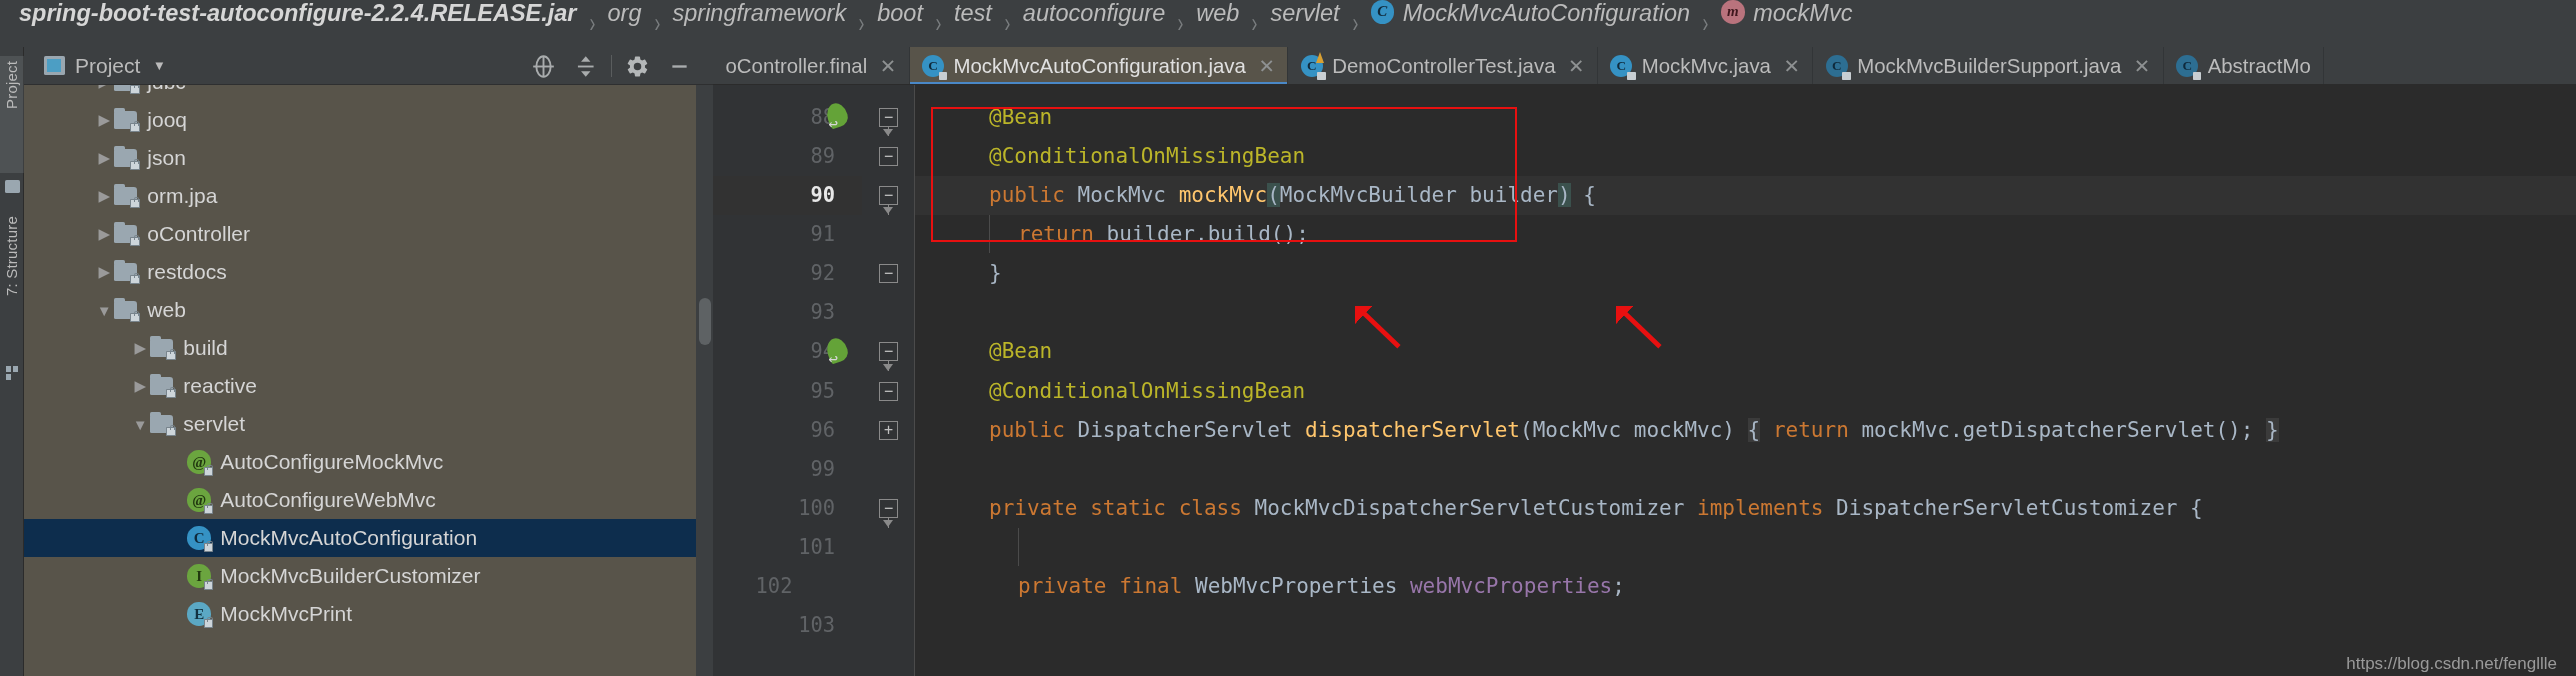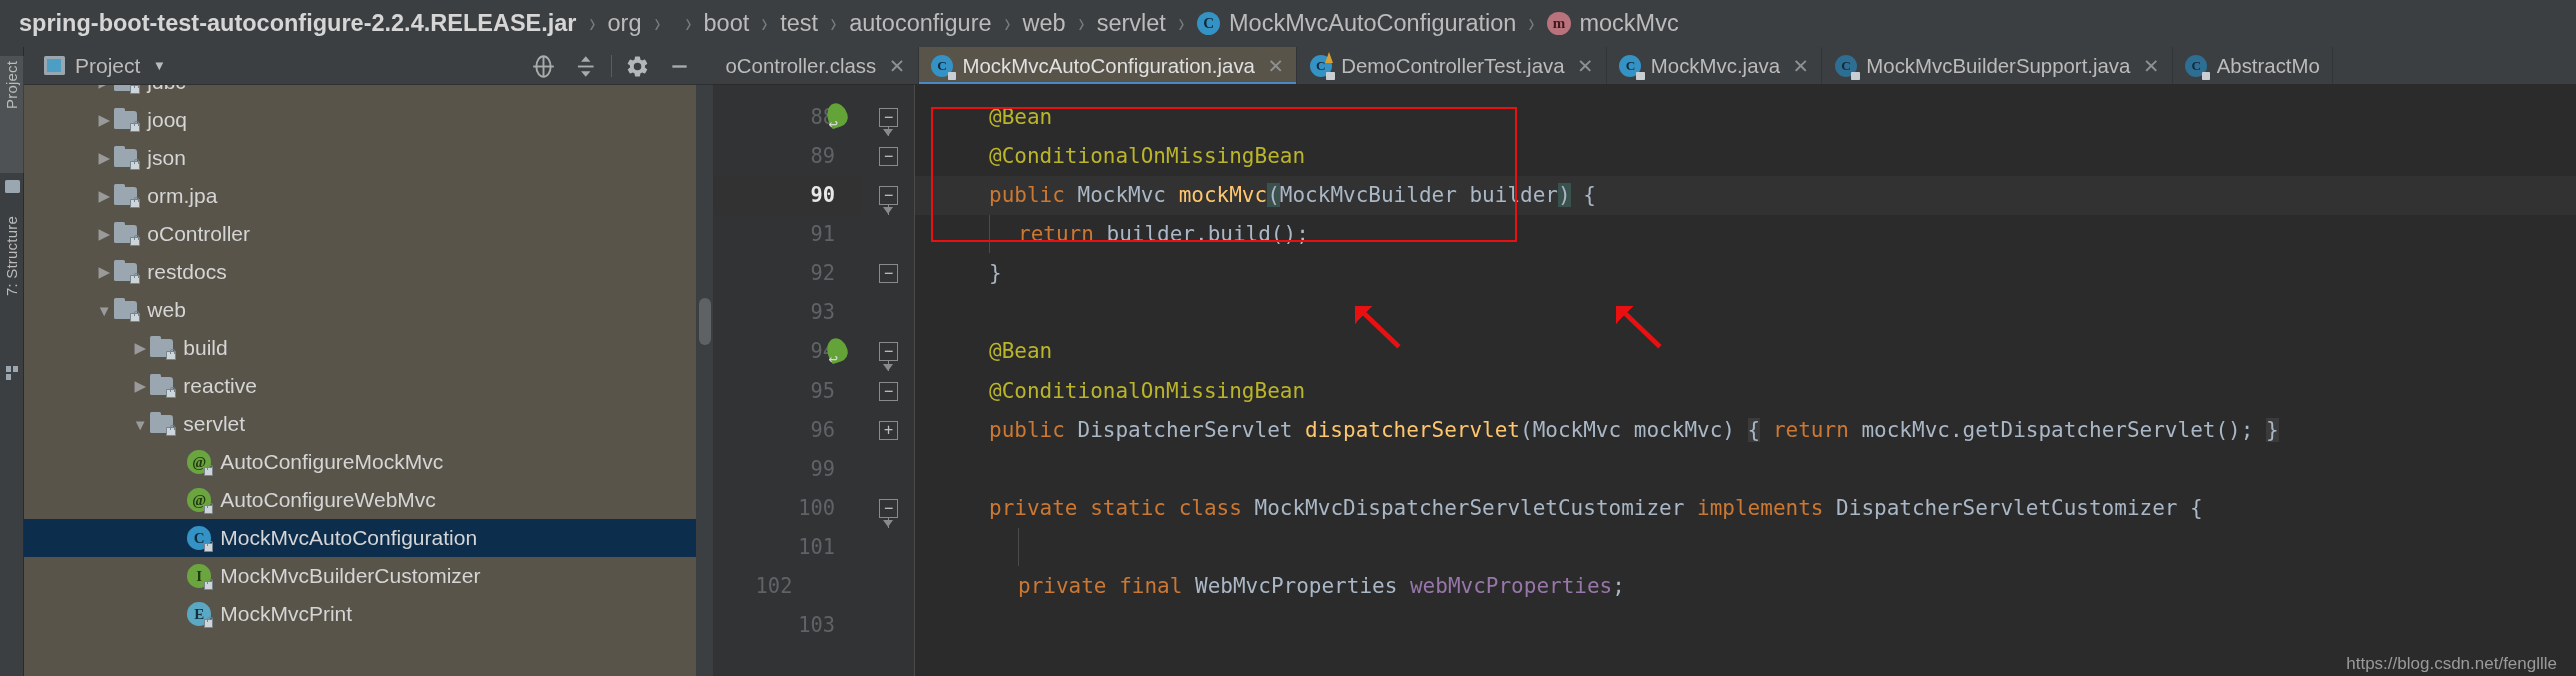--- a/index.html
+++ b/index.html
@@ -10,22 +10,22 @@
     overflow:hidden;
   }
   #app { position:relative; width:2576px; height:676px; background:#000; }
 
   
   .breadcrumb-bar{
     position:absolute; left:0; top:0; width:2576px; height:47px;
     background:#3c3f41; display:flex; align-items:center;
     padding-left:19px; overflow:hidden;
   }
-  .crumb{ display:flex; align-items:center; height:47px; color:#bbbbbb;
-          font-size:23.5px; white-space:nowrap; }
+  .crumb{ display:flex; height:47px; color:#bbbbbb;
+          font-size:23.5px; white-space:nowrap;font-style:italic; }
   .crumb.first{ font-weight:bold; color:#d6d6d6; }
   .crumb-sep{ color:#7a7d7f; font-size:27px; margin:0 11px; font-weight:300;
               transform:scaleX(.65); }
   .crumb-ico{ width:23.5px;height:23.5px;border-radius:50%;display:inline-flex;
               align-items:center;justify-content:center;font-size:15px;
               font-weight:bold;color:#1d1d1d;margin-right:8.6px;
               font-family:"Liberation Serif",serif;}
   .ico-class{ background:#3592c4; color:#10293a;}
   .ico-method{ background:#b9737d; color:#40181f;}
 
@@ -173,20 +173,23 @@
 
   <div class="breadcrumb-bar" id="breadcrumb">
       <span class="crumb first">
         <span>spring-boot-test-autoconfigure-2.2.4.RELEASE.jar</span>
       </span>
       <span class="crumb-sep">›</span>
       <span class="crumb">
         <span>org</span>
       </span>
       <span class="crumb-sep">›</span>
+      <span class="crumb">
+        <span>springframework</span>
+      </span>
       <span class="crumb-sep">›</span>
       <span class="crumb">
         <span>boot</span>
       </span>
       <span class="crumb-sep">›</span>
       <span class="crumb">
         <span>test</span>
       </span>
       <span class="crumb-sep">›</span>
       <span class="crumb">
@@ -390,21 +393,21 @@
           <span>MockMvcPrint</span>
         </div>
       </div>
   </div>
 
   <div class="panel-scroll"></div>
   <div class="panel-thumb"></div>
 
   <div class="tabbar" id="tabbar">
       <div class="tab">
-        <span>oController.class</span>
+        <span>oController.final</span>
         <span class="tab-x">✕</span>
       </div>
       <div class="tab active">
         <span class="tab-ico">
           <span class="tab-cls">C</span>
           <span class="tab-lock"></span>
         </span>
         <span>MockMvcAutoConfiguration.java</span>
         <span class="tab-x">✕</span>
       </div>

